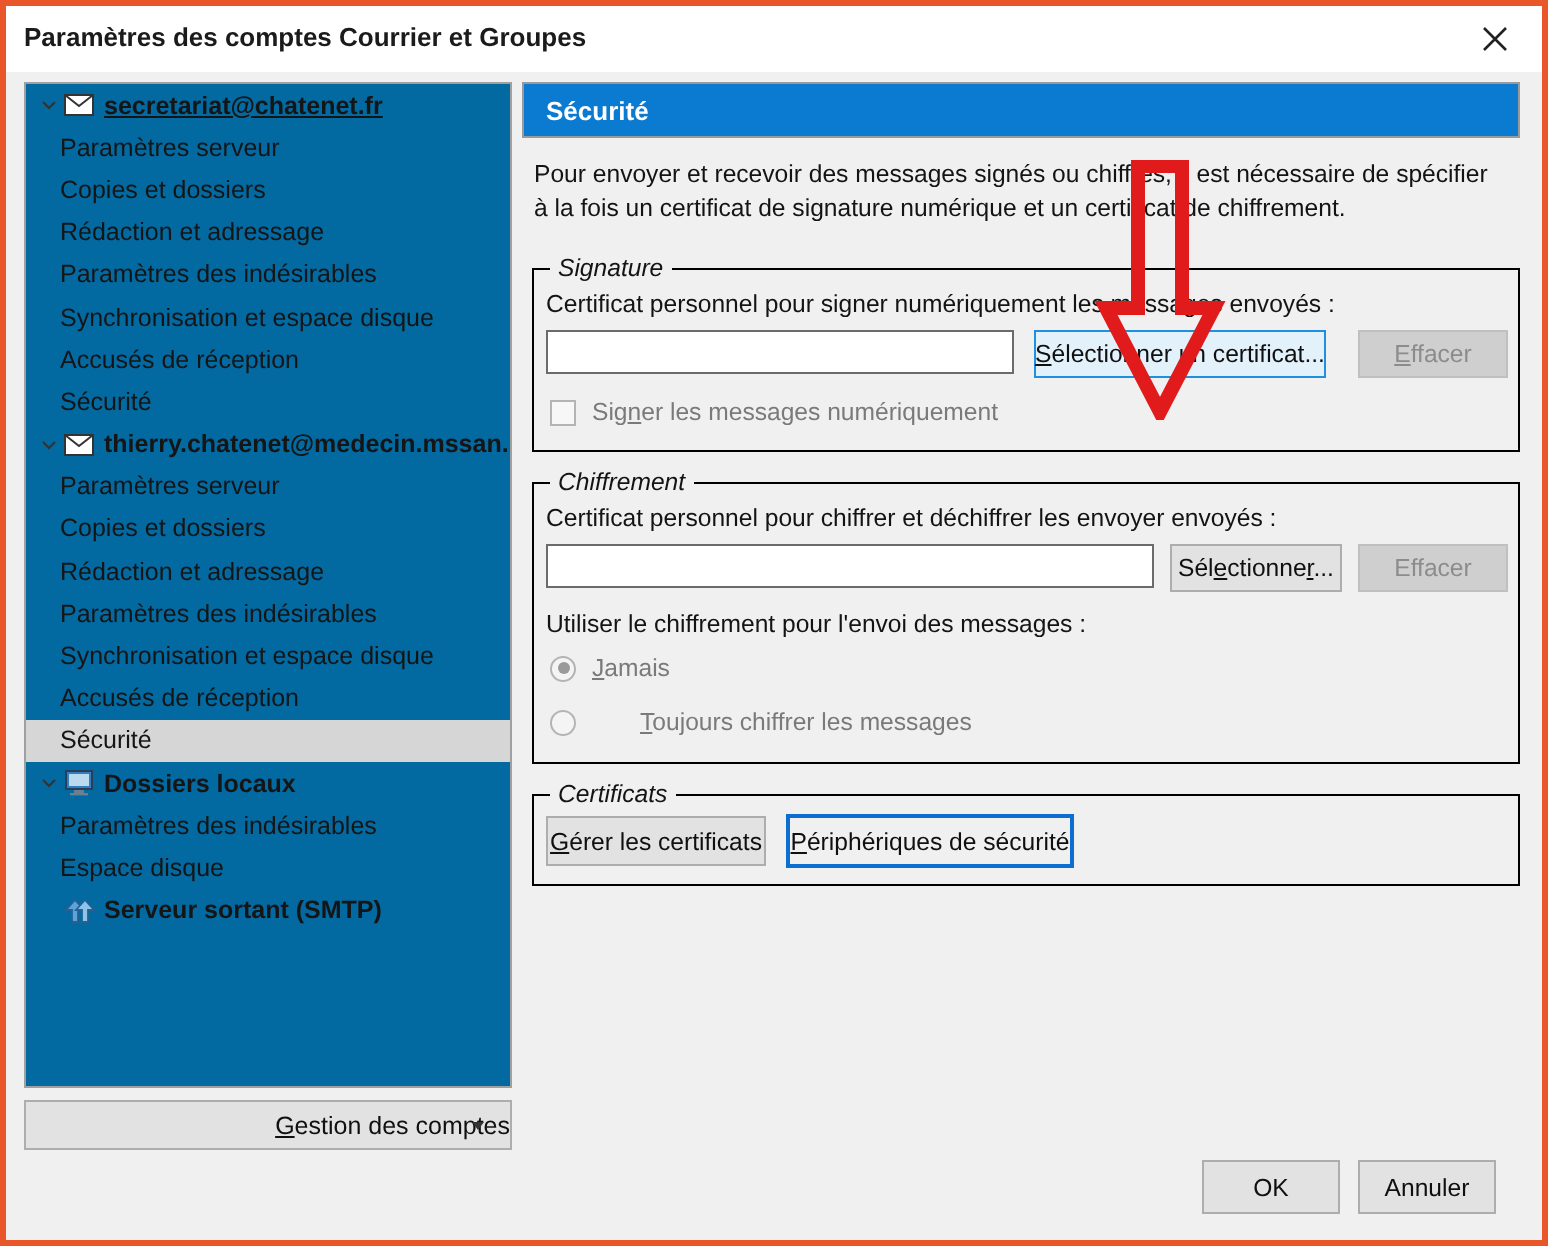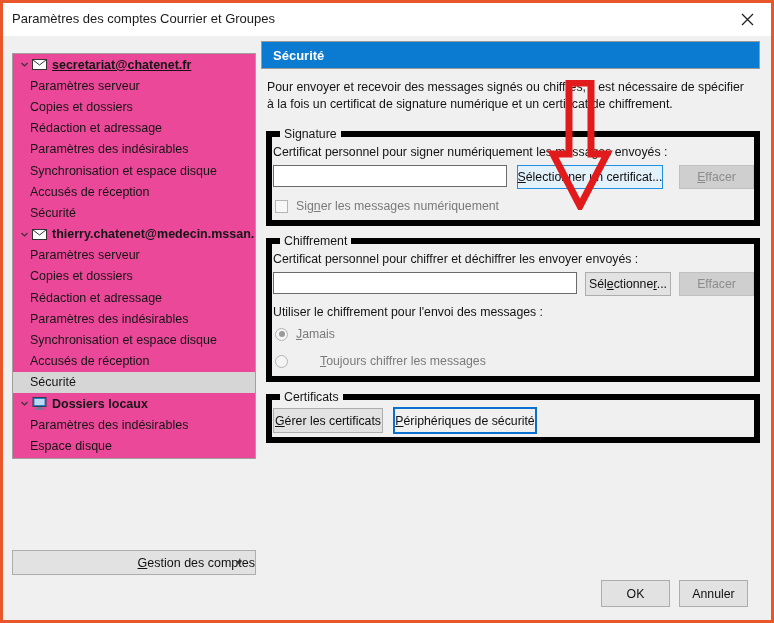--- a/index.html
+++ b/index.html
@@ -20,38 +20,39 @@
   
   .titlebar{
     position:absolute;left:0;top:0;right:0;height:33px;
     background:#ffffff;
     box-sizing:border-box;
   }
   .title-text{
     position:absolute;left:9px;top:8px;
     font-size:13px;color:#1b1b1b;
     white-space:nowrap;
+    font-weight:bold;
   }
   .close-btn{
     position:absolute;right:3px;top:2px;width:42px;height:28px;
     display:flex;align-items:center;justify-content:center;
     cursor:pointer;background:transparent;
   }
   .close-btn svg{display:block;}
 
   
   .content{
     position:absolute;left:0;top:33px;right:0;bottom:0;
     background:#f0f0f0;
   }
 
   
   .tree-panel{
-    position:absolute;left:9px;top:17px;width:244px;height:406px;
-    background:#ec4899;
+    position:absolute;left:9px;top:5px;width:244px;height:503px;
+    background:#0369a1;
     border:1px solid #a0a0a0;
     box-sizing:border-box;
     overflow:hidden;
   }
   .tree-row{
     position:relative;height:21.2px;
     display:flex;align-items:center;
     white-space:nowrap;cursor:default;
     padding-left:4px;
     box-sizing:border-box;
@@ -106,23 +107,24 @@
     color:#ffffff;font-weight:bold;font-size:13px;margin-left:11px;
   }
   .intro{
     position:absolute;left:6px;top:38px;width:487px;
     font-size:12.3px;line-height:17px;color:#141414;
   }
 
   fieldset.group{
     position:absolute;
     margin:0;padding:0;
-    border:6px solid #000000;
+    border:1px solid #000000;
     background:transparent;
     box-sizing:border-box;
+    font-style:italic;
   }
   fieldset.group > legend{
     margin-left:8px;padding:0 4px;
     font-size:12.3px;color:#141414;
   }
   .grp-sig{left:5px;top:86px;width:494px;height:99px;}
   .grp-enc{left:5px;top:193px;width:494px;height:148px;}
   .grp-cert{left:5px;top:349px;width:494px;height:53px;}
 
   .lbl{

